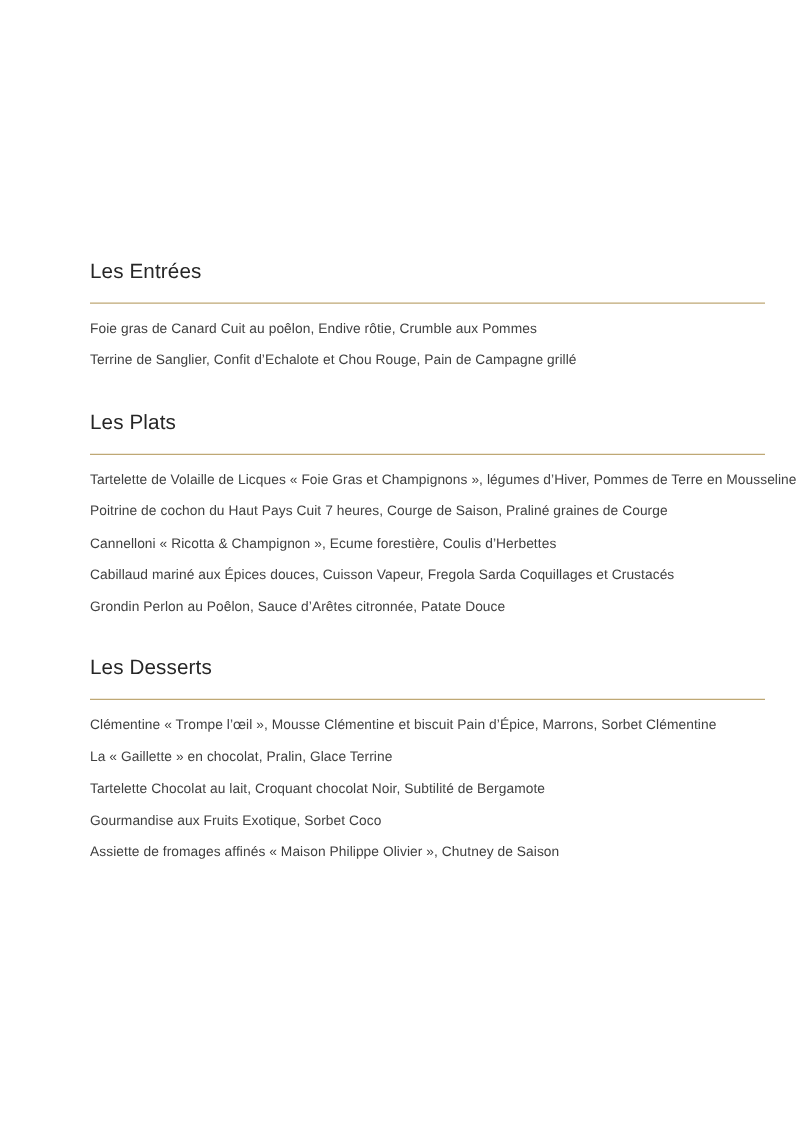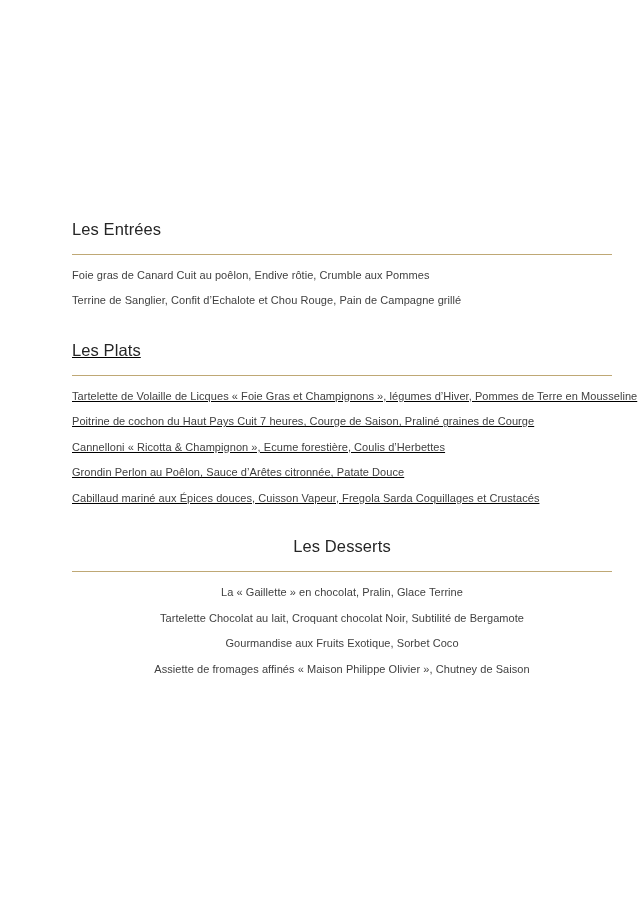--- a/index.html
+++ b/index.html
@@ -19,30 +19,29 @@
     position: relative;
     width: 640px;
     height: 905px;
     background: #ffffff;
     box-sizing: border-box;
   }
 
   .menu-body {
     position: absolute;
     left: 72px;
-    top: 220px;
+    top: 208px;
     width: 540px;
   }
 
   .menu-section {
     margin-bottom: 30px;
   }
   .menu-section:last-child {
     margin-bottom: 16px;
-    text-align: center;
   }
 
   .section-heading {
     font-family: "Liberation Sans", sans-serif;
     font-size: 16.5px;
     font-weight: 300;
     color: #262626;
     letter-spacing: 0.1px;
     line-height: 1.2;
     margin: 0 0 14px 0;
@@ -73,21 +72,21 @@
     letter-spacing: 0.06px;
     margin: 0 0 14px 0;
     white-space: nowrap;
   }
   .dish-item:last-child {
     margin-bottom: 0;
   }
 
   
   .menu-section[data-section="entrees"] { margin-bottom: 34px; }
-  .menu-section[data-section="plats"]   { margin-bottom: 33px; text-decoration: underline; }
+  .menu-section[data-section="plats"]   { margin-bottom: 33px; }
 </style>
 </head>
 <body>
 
 <div class="page">
   <div class="menu-body">
 
     <section class="menu-section" data-section="entrees">
       <h2 class="section-heading">Les Entrées</h2>
       <div class="section-rule"></div>
@@ -97,29 +96,30 @@
       </ul>
     </section>
 
     <section class="menu-section" data-section="plats">
       <h2 class="section-heading">Les Plats</h2>
       <div class="section-rule"></div>
       <ul class="dish-list">
         <li class="dish-item">Tartelette de Volaille de Licques « Foie Gras et Champignons », légumes d’Hiver, Pommes de Terre en Mousseline</li>
         <li class="dish-item">Poitrine de cochon du Haut Pays Cuit 7 heures, Courge de Saison, Praliné graines de Courge</li>
         <li class="dish-item">Cannelloni « Ricotta &amp; Champignon », Ecume forestière, Coulis d’Herbettes</li>
+        <li class="dish-item">Cabillaud mariné aux Épices douces, Cuisson Vapeur, Fregola Sarda Coquillages et Crustacés</li>
         <li class="dish-item">Grondin Perlon au Poêlon, Sauce d’Arêtes citronnée, Patate Douce</li>
-        <li class="dish-item">Cabillaud mariné aux Épices douces, Cuisson Vapeur, Fregola Sarda Coquillages et Crustacés</li>
       </ul>
     </section>
 
     <section class="menu-section" data-section="desserts">
       <h2 class="section-heading">Les Desserts</h2>
       <div class="section-rule"></div>
       <ul class="dish-list">
+        <li class="dish-item">Clémentine « Trompe l’œil », Mousse Clémentine et biscuit Pain d’Épice, Marrons, Sorbet Clémentine</li>
         <li class="dish-item">La « Gaillette » en chocolat, Pralin, Glace Terrine</li>
         <li class="dish-item">Tartelette Chocolat au lait, Croquant chocolat Noir, Subtilité de Bergamote</li>
         <li class="dish-item">Gourmandise aux Fruits Exotique, Sorbet Coco</li>
         <li class="dish-item">Assiette de fromages affinés « Maison Philippe Olivier », Chutney de Saison</li>
       </ul>
     </section>
 
   </div>
 </div>
 

